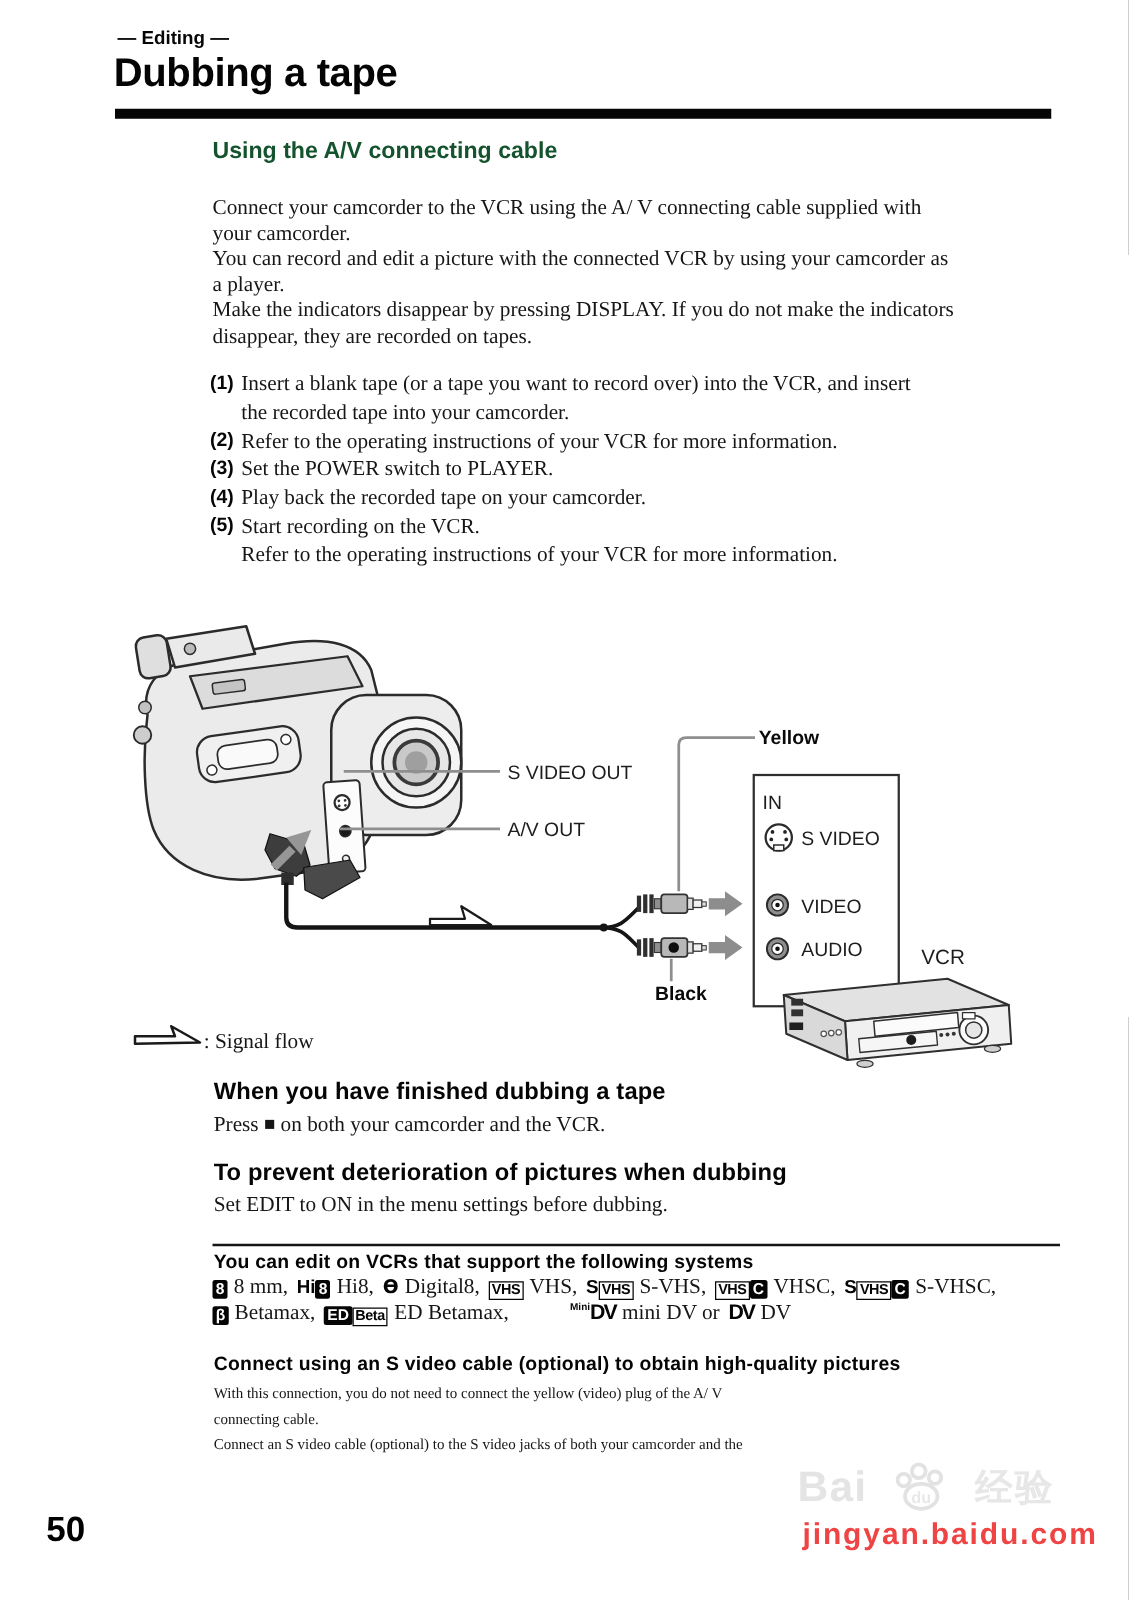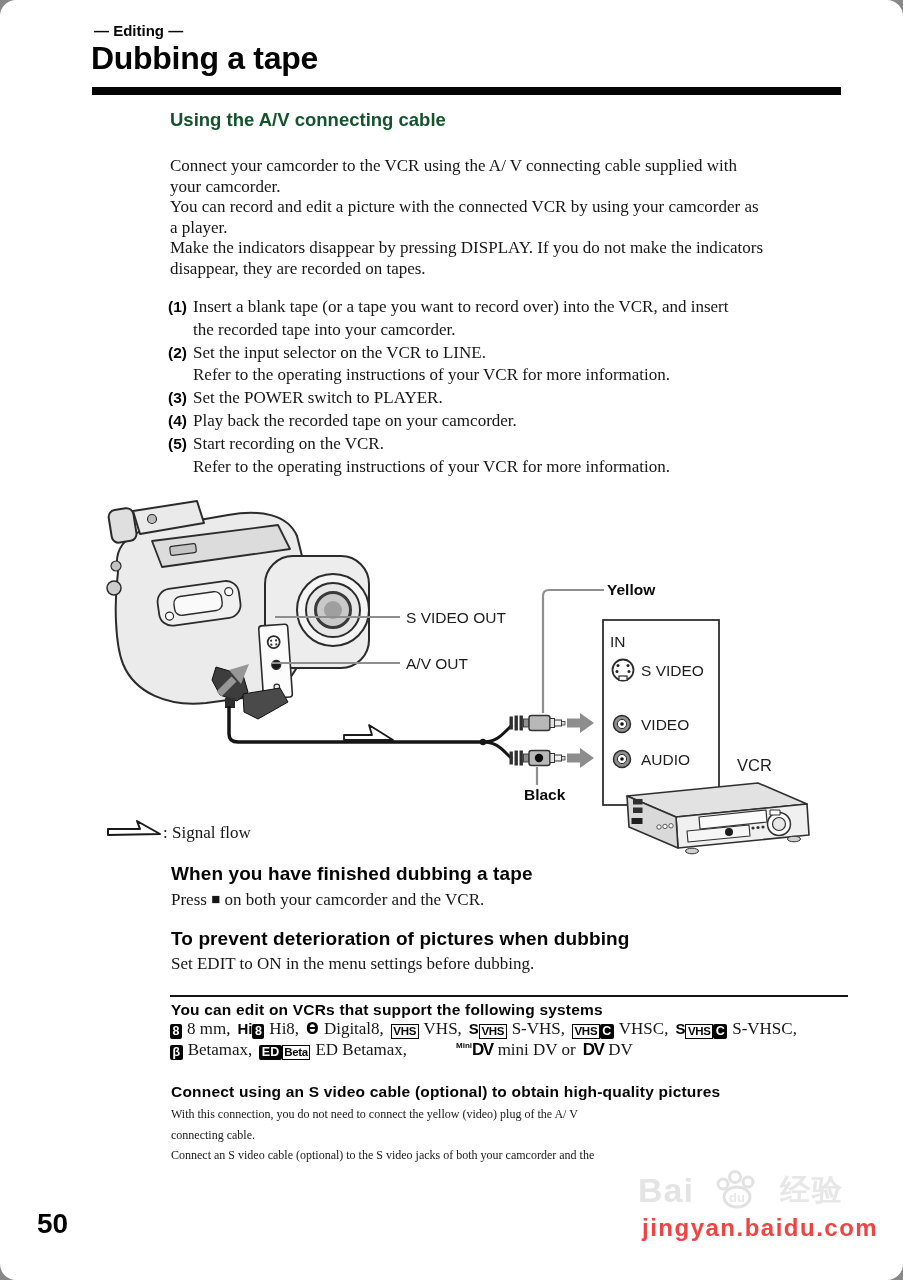--- a/index.html
+++ b/index.html
@@ -1,20 +1,19 @@
 <!DOCTYPE html>
 <html><head>
 <meta charset="utf-8">
 <style>
   html,body{margin:0;padding:0;background:#888;}
   .page{
     position:relative; width:903px; height:1280px; background:#ffffff;
     font-family:"Liberation Serif",serif; color:#161616; overflow:hidden;
     margin:0 auto;
-    border-radius:16px;
   }
   .eyebrow{position:absolute; left:94px; top:22px; font:bold 15px "Liberation Sans",sans-serif; color:#060606;}
   .title{position:absolute; left:91px; top:40px; margin:0; font:bold 32px "Liberation Sans",sans-serif; letter-spacing:-0.3px; color:#040404;}
   .rule1{position:absolute; left:92px; top:87px; width:749px; height:8px; background:#050505;}
   .h2{position:absolute; left:170px; top:109px; margin:0; font:bold 18.5px "Liberation Sans",sans-serif; color:#14532d;}
   .intro{position:absolute; left:170px; top:156px; font-size:17px;}
   .tl{white-space:nowrap; line-height:20.5px;}
   .steps{position:absolute; left:168px; top:296px; font-size:17px;}
   .step{display:flex;}
   .snum{width:25px; flex:none; font:bold 15.5px "Liberation Sans",sans-serif; line-height:22.8px; color:#060606;}
@@ -76,21 +75,20 @@
     <div class="step">
       <span class="snum">(1)</span>
       <span class="slines">
           <span class="sline" style="display:block">Insert a blank tape (or a tape you want to record over) into the VCR, and insert</span>
           <span class="sline" style="display:block">the recorded tape into your camcorder.</span>
         </span>
     </div>
     <div class="step">
       <span class="snum">(2)</span>
       <span class="slines">
-          <span class="sline" style="display:block">Set the input selector on the VCR to LINE.</span>
           <span class="sline" style="display:block">Refer to the operating instructions of your VCR for more information.</span>
         </span>
     </div>
     <div class="step">
       <span class="snum">(3)</span>
       <span class="slines">
           <span class="sline" style="display:block">Set the POWER switch to PLAYER.</span>
         </span>
     </div>
     <div class="step">

